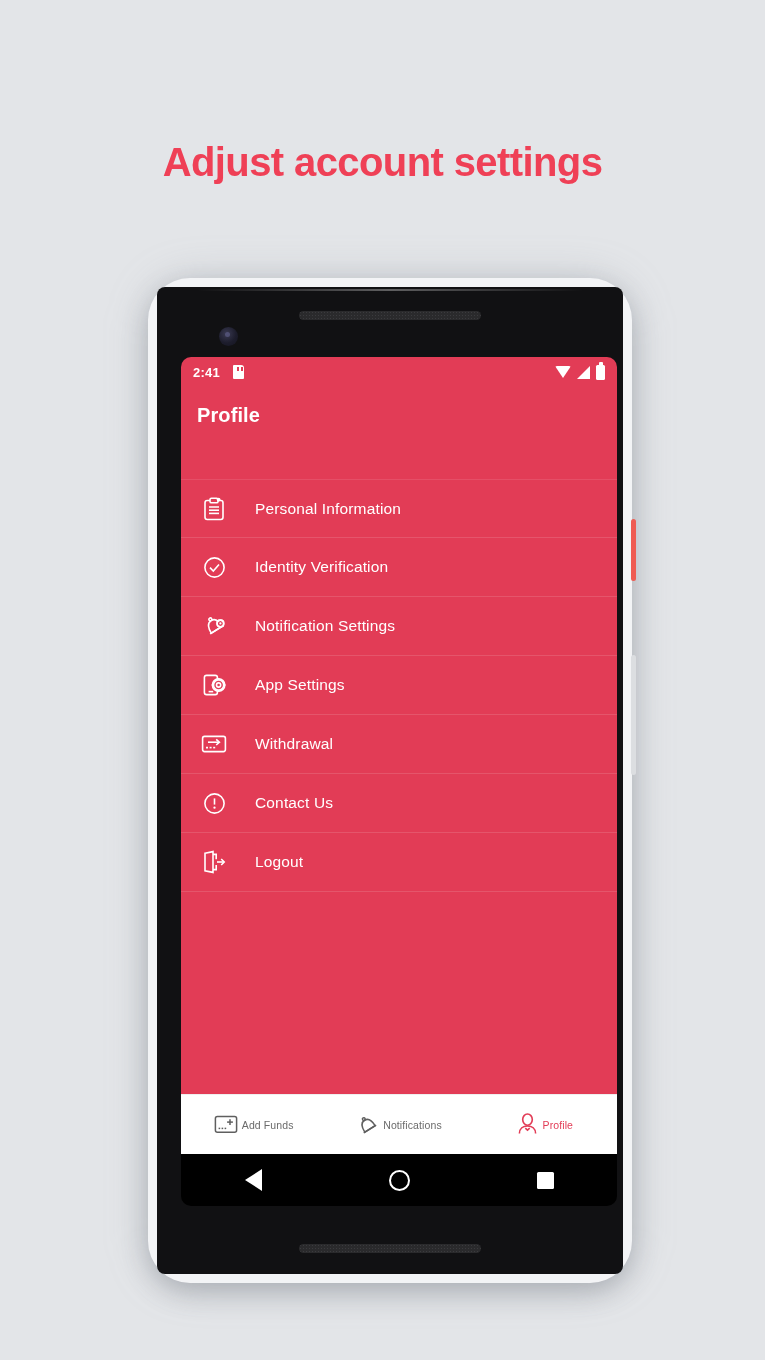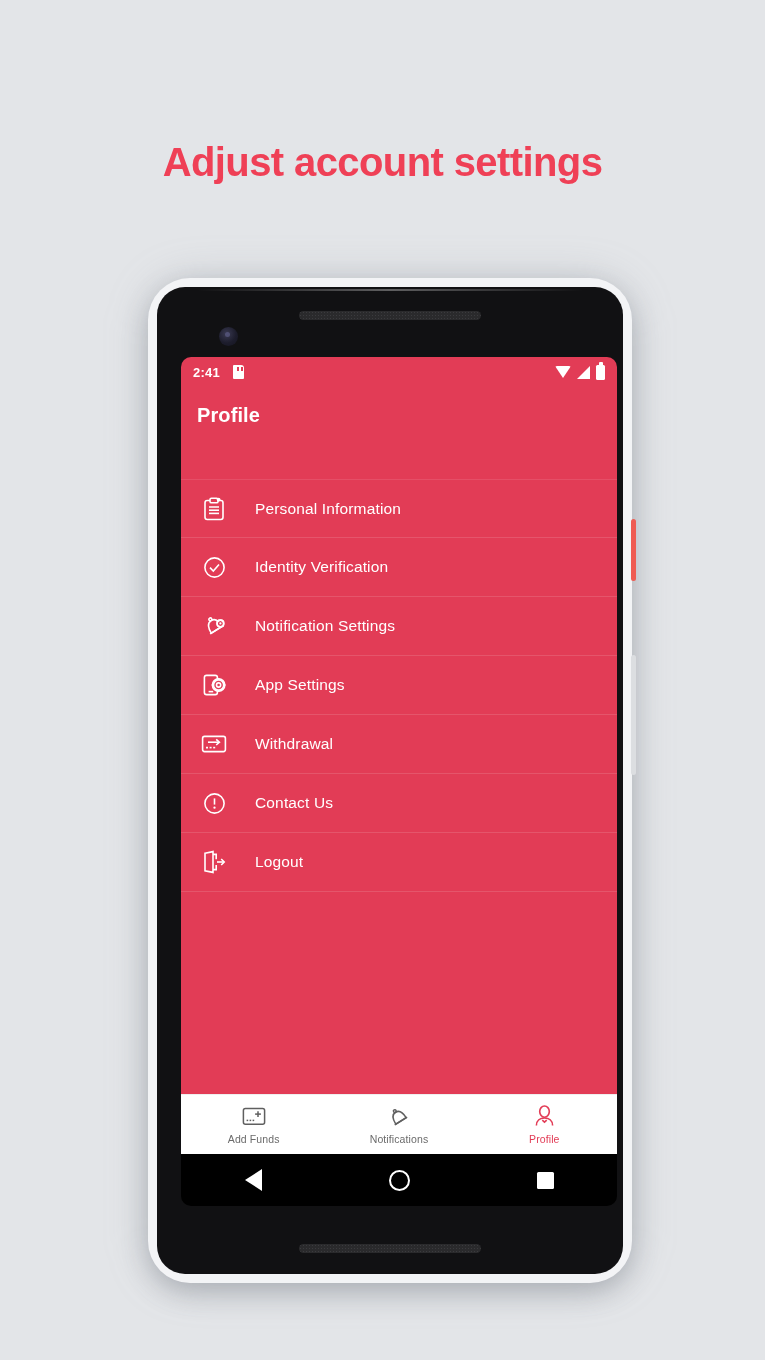--- a/index.html
+++ b/index.html
@@ -52,21 +52,21 @@
     box-shadow: 0 10px 26px rgba(90,95,105,0.30);
   }
 
   
   .device-body {
     position: absolute;
     left: 9px;
     top: 9px;
     width: 466px;
     height: 987px;
-    border-radius: 28px;
+    border-radius: 8px;
     background: #111113;
     overflow: hidden;
   }
 
   
   .bezel-shine-top {
     position: absolute;
     left: 40px; top: 2px;
     width: 386px; height: 2px;
     background: linear-gradient(90deg, rgba(255,255,255,0) 0%, rgba(255,255,255,0.33) 50%, rgba(255,255,255,0) 100%);
@@ -247,21 +247,21 @@
     bottom: 0;
     width: 436px;
     height: 60px;
     background: #fff;
     display: flex;
     border-top: 1px solid #efefef;
   }
   .nav-item {
     flex: 1;
     display: flex;
-    flex-direction: column;
+    flex-direction: row;
     align-items: center;
     justify-content: center;
     gap: 4px;
   }
   .nav-icon { height: 24px; display: flex; align-items: center; }
   .nav-label {
     font-size: 10.5px;
     color: #6b6b6b;
     letter-spacing: .1px;
   }

